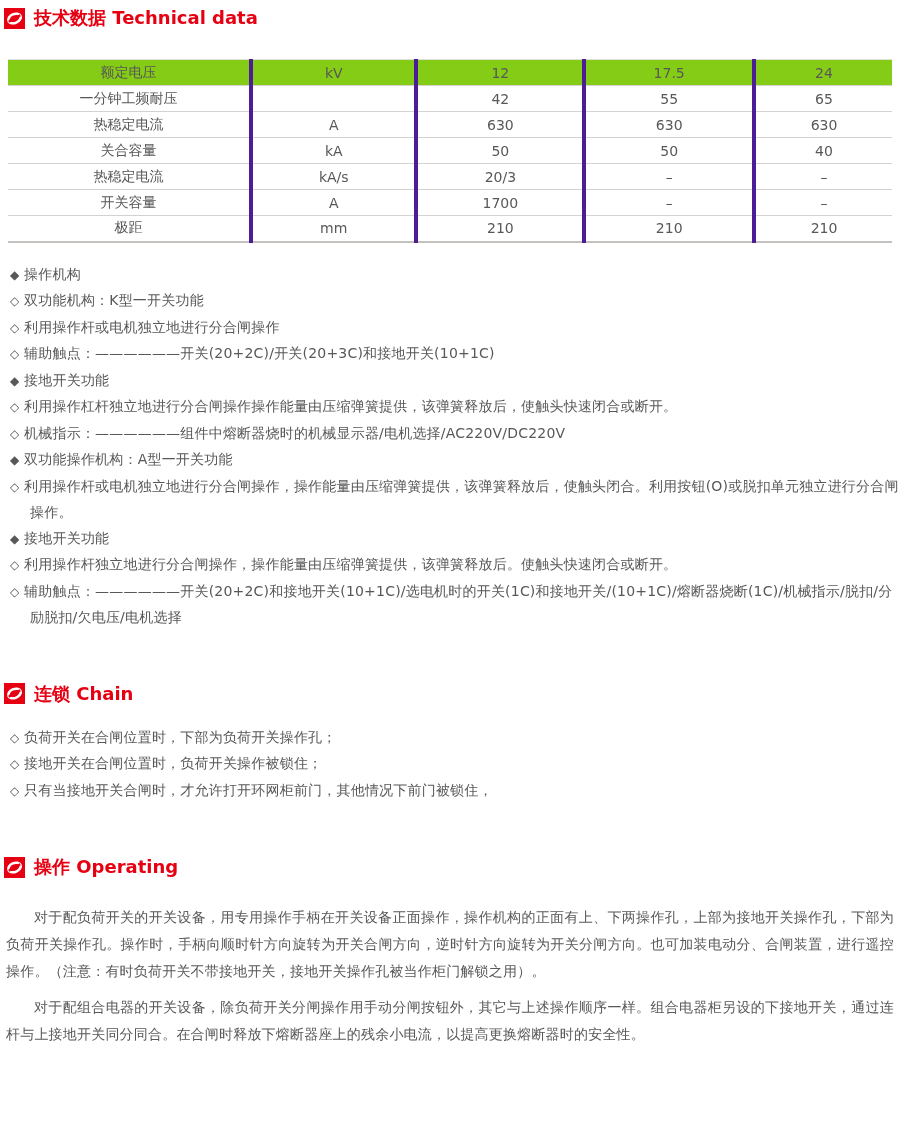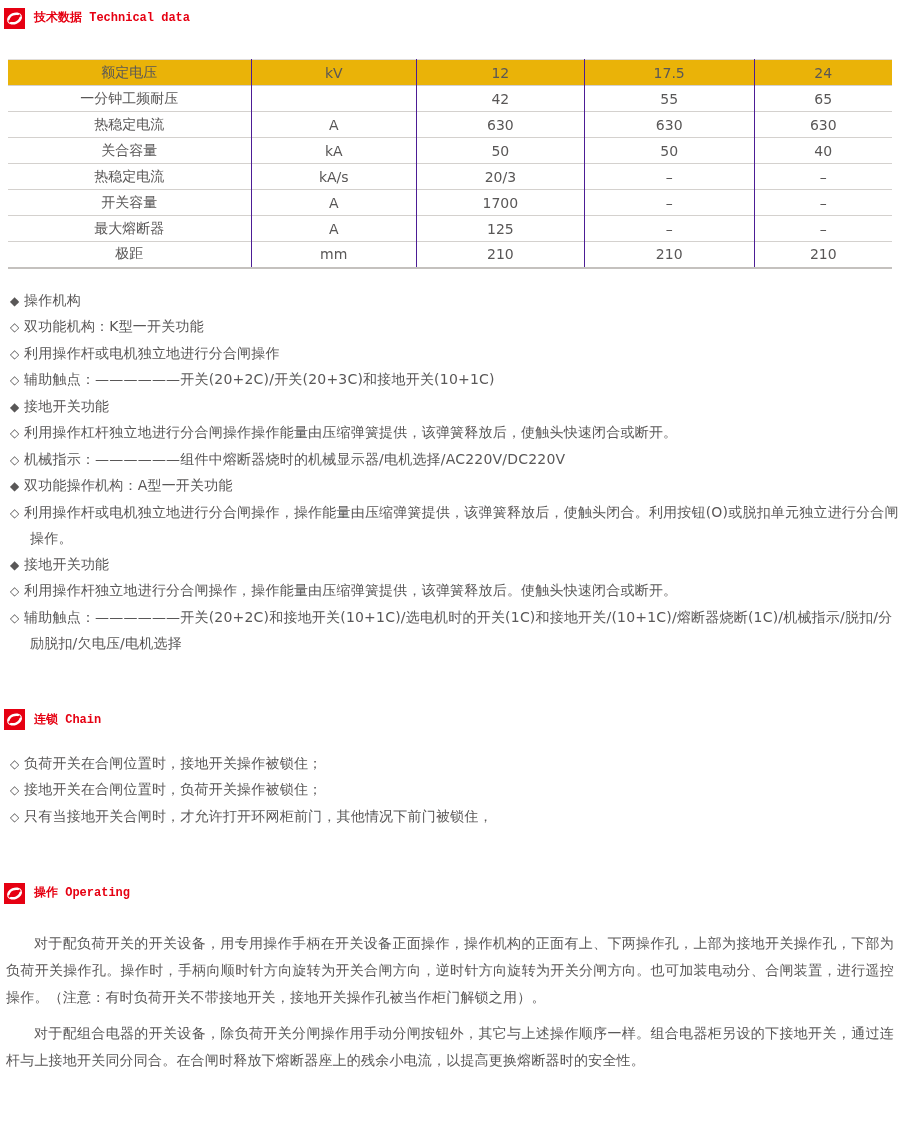--- a/index.html
+++ b/index.html
@@ -4,43 +4,43 @@
 <style>
   * { margin:0; padding:0; box-sizing:border-box; }
   html,body { background:#ffffff; }
   body {
     width:900px; height:1122px; overflow:hidden;
     font-family:"DejaVu Sans","Liberation Sans",sans-serif;
     color:#595757;
   }
   .sec-head {
     display:flex; align-items:center; gap:9px;
-    color:#e60012; font-size:12px; font-weight:600;
-    padding-left:4px; line-height:22px;font-family:Liberation Mono, monospace;
+    color:#e60012; font-size:18px; font-weight:600;
+    padding-left:4px; line-height:22px;
   }
   .logo-icon { width:21px; height:21px; flex:0 0 auto; display:block; }
   #tech-head { padding-top:7px; }
 
   table.spec {
     width:884px; margin:30px 0 0 8px;
     border-collapse:collapse; table-layout:fixed;
     font-size:14px; text-align:center; color:#595757;
     border-top:1px solid #e0ddda; border-bottom:2px solid #c4c1be;
   }
   table.spec td {
-    height:26px; border-top:1px solid #d4d1ce; border-left:1px solid #4c1d95;
+    height:26px; border-top:1px solid #d4d1ce; border-left:4px solid #4c1d95;
     padding:1px 4px; overflow:hidden; white-space:nowrap;
   }
   table.spec td:nth-child(1){ width:27.5%; border-left:none; }
   table.spec td:nth-child(2){ width:18.7%; }
   table.spec td:nth-child(3){ width:19.0%; }
   table.spec td:nth-child(4){ width:19.2%;margin-top:42px; }
   table.spec td:nth-child(5){ width:15.6%; }
   table.spec tr:first-child td { border-top:none; }
-  table.spec tr.head-row td { background:#eab308; }
+  table.spec tr.head-row td { background:#84cc16; }
 
   .bullets { margin:19px 0 0 10px; font-size:14px; }
   .bullets .bullet {
     line-height:25.5px; padding-left:20px; text-indent:-20px;
     letter-spacing:0.2px;
   }
   .bullets .marker { font-size:12px; display:inline; }
 
   #chain-head { margin-top:52px; }
   .bullets.chain { margin-top:20px; }
@@ -102,27 +102,20 @@
         <td>–</td>
       </tr>
       <tr>
         <td>开关容量</td>
         <td>A</td>
         <td>1700</td>
         <td>–</td>
         <td>–</td>
       </tr>
       <tr>
-        <td>最大熔断器</td>
-        <td>A</td>
-        <td>125</td>
-        <td>–</td>
-        <td>–</td>
-      </tr>
-      <tr>
         <td>极距</td>
         <td>mm</td>
         <td>210</td>
         <td>210</td>
         <td>210</td>
       </tr>
     </tbody>
 </table>
 
 <div class="bullets">
@@ -143,21 +136,21 @@
 <div class="sec-head" id="chain-head">
   <svg class="logo-icon" viewBox="0 0 20 20" aria-hidden="true">
     <rect width="20" height="20" fill="#e60012"></rect>
     <ellipse cx="10" cy="10" rx="6.2" ry="4.2" fill="none" stroke="#ffffff" stroke-width="2.4" transform="rotate(-24 10 10)"></ellipse>
     <line x1="4.5" y1="13" x2="15.5" y2="7" stroke="#e60012" stroke-width="2.2"></line>
   </svg>
   <span>连锁 Chain</span>
 </div>
 
 <div class="bullets chain">
-    <div class="bullet"><span class="marker">◇</span><span> 负荷开关在合闸位置时，接地开关操作被锁住；</span></div>
+    <div class="bullet"><span class="marker">◇</span><span> 负荷开关在合闸位置时，下部为负荷开关操作孔；</span></div>
     <div class="bullet"><span class="marker">◇</span><span> 接地开关在合闸位置时，负荷开关操作被锁住；</span></div>
     <div class="bullet"><span class="marker">◇</span><span> 只有当接地开关合闸时，才允许打开环网柜前门，其他情况下前门被锁住，</span></div>
   </div>
 
 <div class="sec-head" id="operating-head">
   <svg class="logo-icon" viewBox="0 0 20 20" aria-hidden="true">
     <rect width="20" height="20" fill="#e60012"></rect>
     <ellipse cx="10" cy="10" rx="6.2" ry="4.2" fill="none" stroke="#ffffff" stroke-width="2.4" transform="rotate(-24 10 10)"></ellipse>
     <line x1="4.5" y1="13" x2="15.5" y2="7" stroke="#e60012" stroke-width="2.2"></line>
   </svg>

